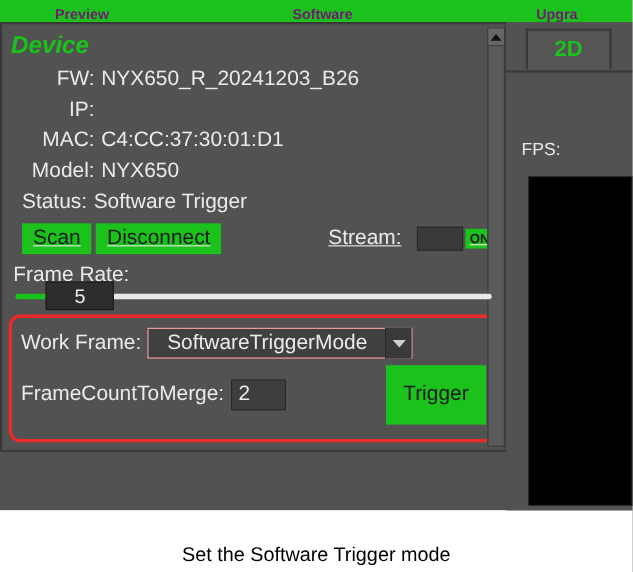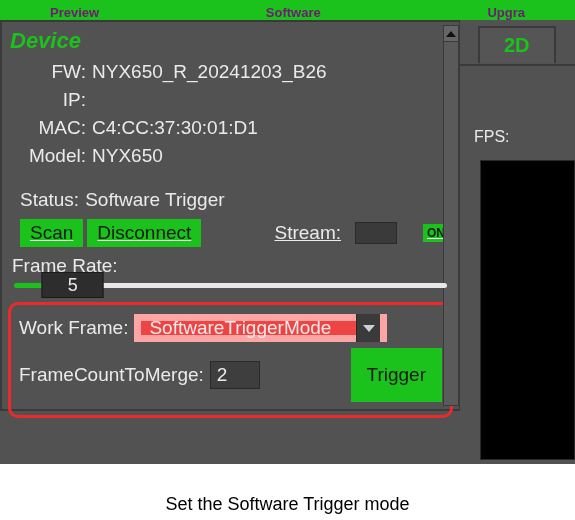--- a/index.html
+++ b/index.html
@@ -56,21 +56,20 @@
   }
   .info-label {
     text-align: right;
     padding-right: 6px;
   }
   .info-value {}
   .status-row {
     display: flex;
     padding: 3px 10px 3px 18px;
     font-size: 19px;
-    margin-top: 16px;
   }
   .btn-row {
     display: flex;
     align-items: center;
     padding: 5px 10px 6px 18px;
     gap: 4px;
     font-size: 19px;
     text-decoration: underline;
   }
   .green-btn {
@@ -82,21 +81,20 @@
     cursor: pointer;
   }
   .stream-label {
     margin-left: auto;
     margin-right: 10px;
     color: #eaeaea;
   }
   .toggle-wrap {
     display: inline-flex;
     align-items: center;
-    gap: 24px;
   }
   .toggle-track {
     width: 42px;
     height: 22px;
     background: #3a3a3a;
     border: 1px solid #2a2a2a;
     display: inline-block;
     position: relative;
   }
   .toggle-on {
@@ -148,23 +146,24 @@
   .hb-row {
     display: flex;
     align-items: center;
     gap: 6px;
     padding: 3px 0;
     font-size: 19px;
   }
   .select-box {
     display: inline-flex;
     align-items: center;
-    background: #ef4444;
-    border: 7px solid #fca5a5;
+    background: #404040;
+    border: 1px solid #fca5a5;
     height: 28px;
+    text-align: center;
   }
   .select-text {
     padding: 0 8px;
     color: #eaeaea;
     font-size: 19px;
     width: 215px;
   }
   .select-caret {
     width: 24px;
     height: 28px;

